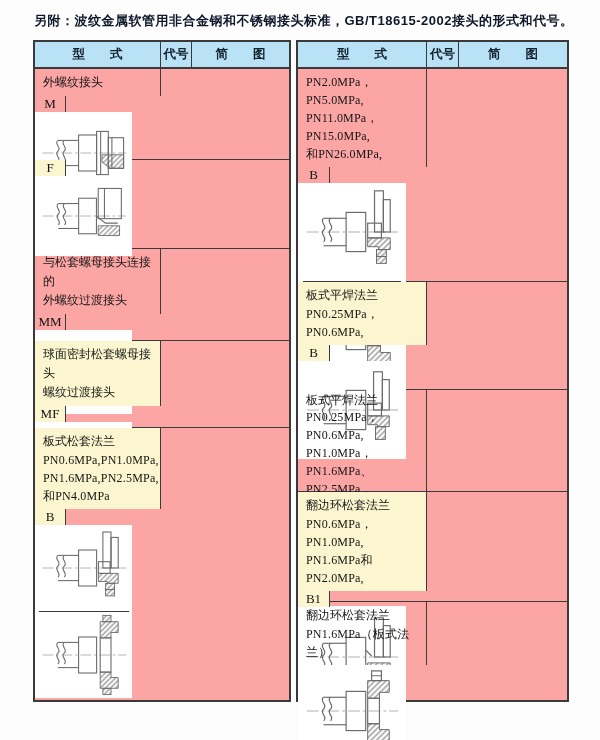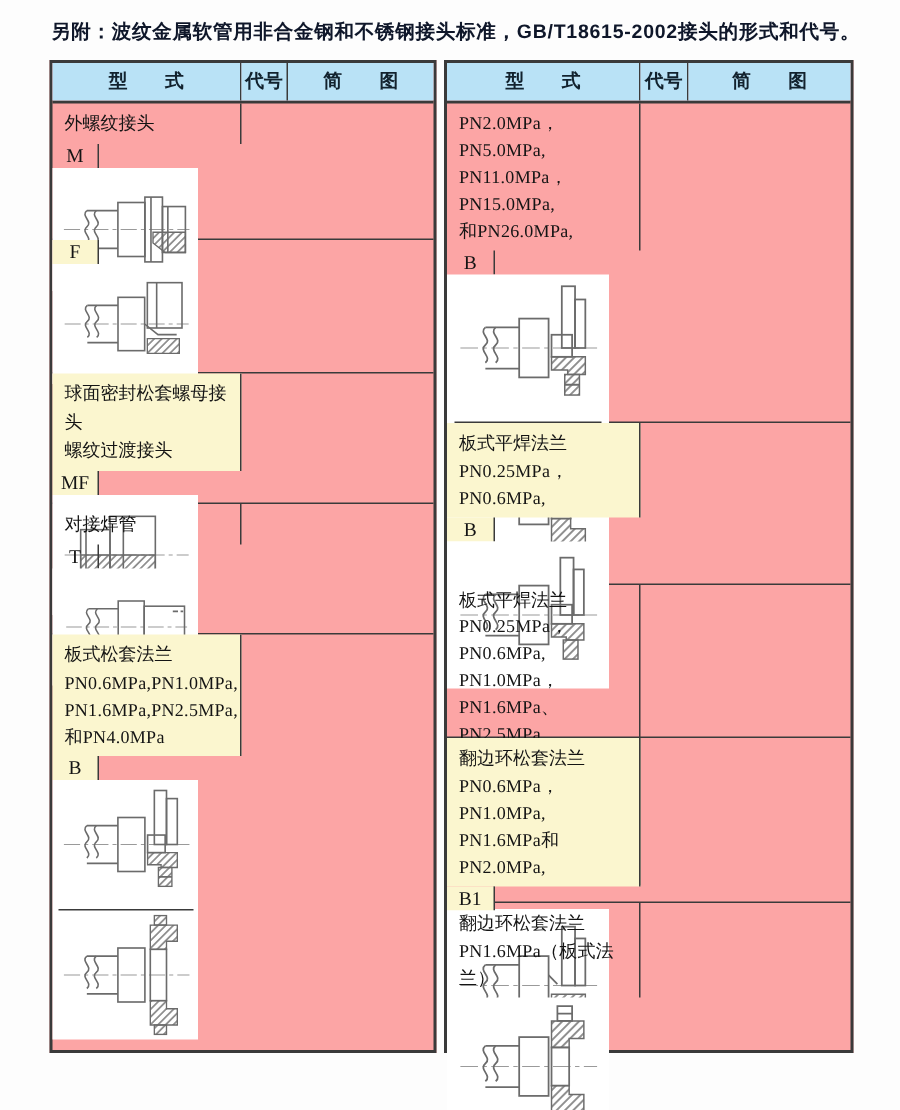--- a/index.html
+++ b/index.html
@@ -113,55 +113,59 @@
           <line class="cl" x1="4" y1="45" x2="97" y2="45"></line>
           <use href="#sym-hose"></use>
           <rect class="dg" x="66" y="14" width="26" height="34"></rect>
           <line class="dg" x1="73" y1="14" x2="73" y2="48"></line>
           <path class="dg" d="M64,45 l10,8 h14"></path>
           <path class="hx" d="M66,56 h24 v11 h-24 z"></path>
         </svg>
       </div>
     </div>
 
+    <div class="row" style="height:92px">
+      <div class="c t-col type">
+        <div>与松套螺母接头连接的</div>
+        <div>外螺纹过渡接头</div>
+      </div>
+      <div class="c k-col code">MM</div>
+      <div class="c d-col diag">
+        <svg width="90" height="84" viewBox="0 0 100 90">
+          <line class="cl" x1="4" y1="45" x2="97" y2="45"></line>
+          <rect class="dg" x="14" y="26" width="26" height="38"></rect>
+          <line class="dg" x1="18" y1="26" x2="18" y2="64"></line>
+          <rect class="dg" x="40" y="17" width="20" height="56"></rect>
+          <path class="dg" d="M46,17 q6,28 0,56"></path>
+          <rect class="dg" x="60" y="26" width="26" height="38"></rect>
+          <line class="dg" x1="82" y1="26" x2="82" y2="64"></line>
+          <path class="hx" d="M14,45 h72 v12 h-27 v9 h-14 v-9 h-31 z"></path>
+        </svg>
+      </div>
+    </div>
 
     <div class="row" style="height:87px">
       <div class="c t-col type hl">
         <div>球面密封松套螺母接头</div>
         <div>螺纹过渡接头</div>
       </div>
       <div class="c k-col code hl">MF</div>
       <div class="c d-col diag">
         <svg width="90" height="80" viewBox="0 0 100 90">
           <line class="cl" x1="4" y1="45" x2="97" y2="45"></line>
           <rect class="dg" x="16" y="26" width="22" height="32"></rect>
           <line class="dg" x1="20" y1="26" x2="20" y2="58"></line>
           <rect class="dg" x="38" y="16" width="34" height="54"></rect>
           <line class="dg" x1="48" y1="16" x2="48" y2="70"></line>
           <path class="hx" d="M16,45 h22 v13 h-22 z"></path>
           <path class="hx" d="M38,45 h34 v23 h-34 z"></path>
         </svg>
       </div>
     </div>
 
-    <div class="row" style="height:87px">
-      <div class="c t-col type">
-        <div>对接焊管</div>
-      </div>
-      <div class="c k-col code">T</div>
-      <div class="c d-col diag">
-        <svg width="90" height="78" viewBox="0 0 100 90">
-          <line class="cl" x1="4" y1="45" x2="97" y2="45"></line>
-          <use href="#sym-hose"></use>
-          <rect class="dg" x="64" y="29" width="31" height="32"></rect>
-          <line class="dg" x1="86" y1="33" x2="94" y2="33" stroke-dasharray="4 2"></line>
-          <line class="dg" x1="86" y1="57" x2="94" y2="57" stroke-dasharray="4 2"></line>
-        </svg>
-      </div>
-    </div>
 
     <div class="row" style="height:185px">
       <div class="c t-col type hl">
         <div>板式松套法兰</div>
         <div class="pn">PN0.6MPa,PN1.0MPa,</div>
         <div class="pn">PN1.6MPa,PN2.5MPa,</div>
         <div class="pn">和PN4.0MPa</div>
       </div>
       <div class="c k-col code hl">B</div>
       <div class="c d-col diag diag-split">

